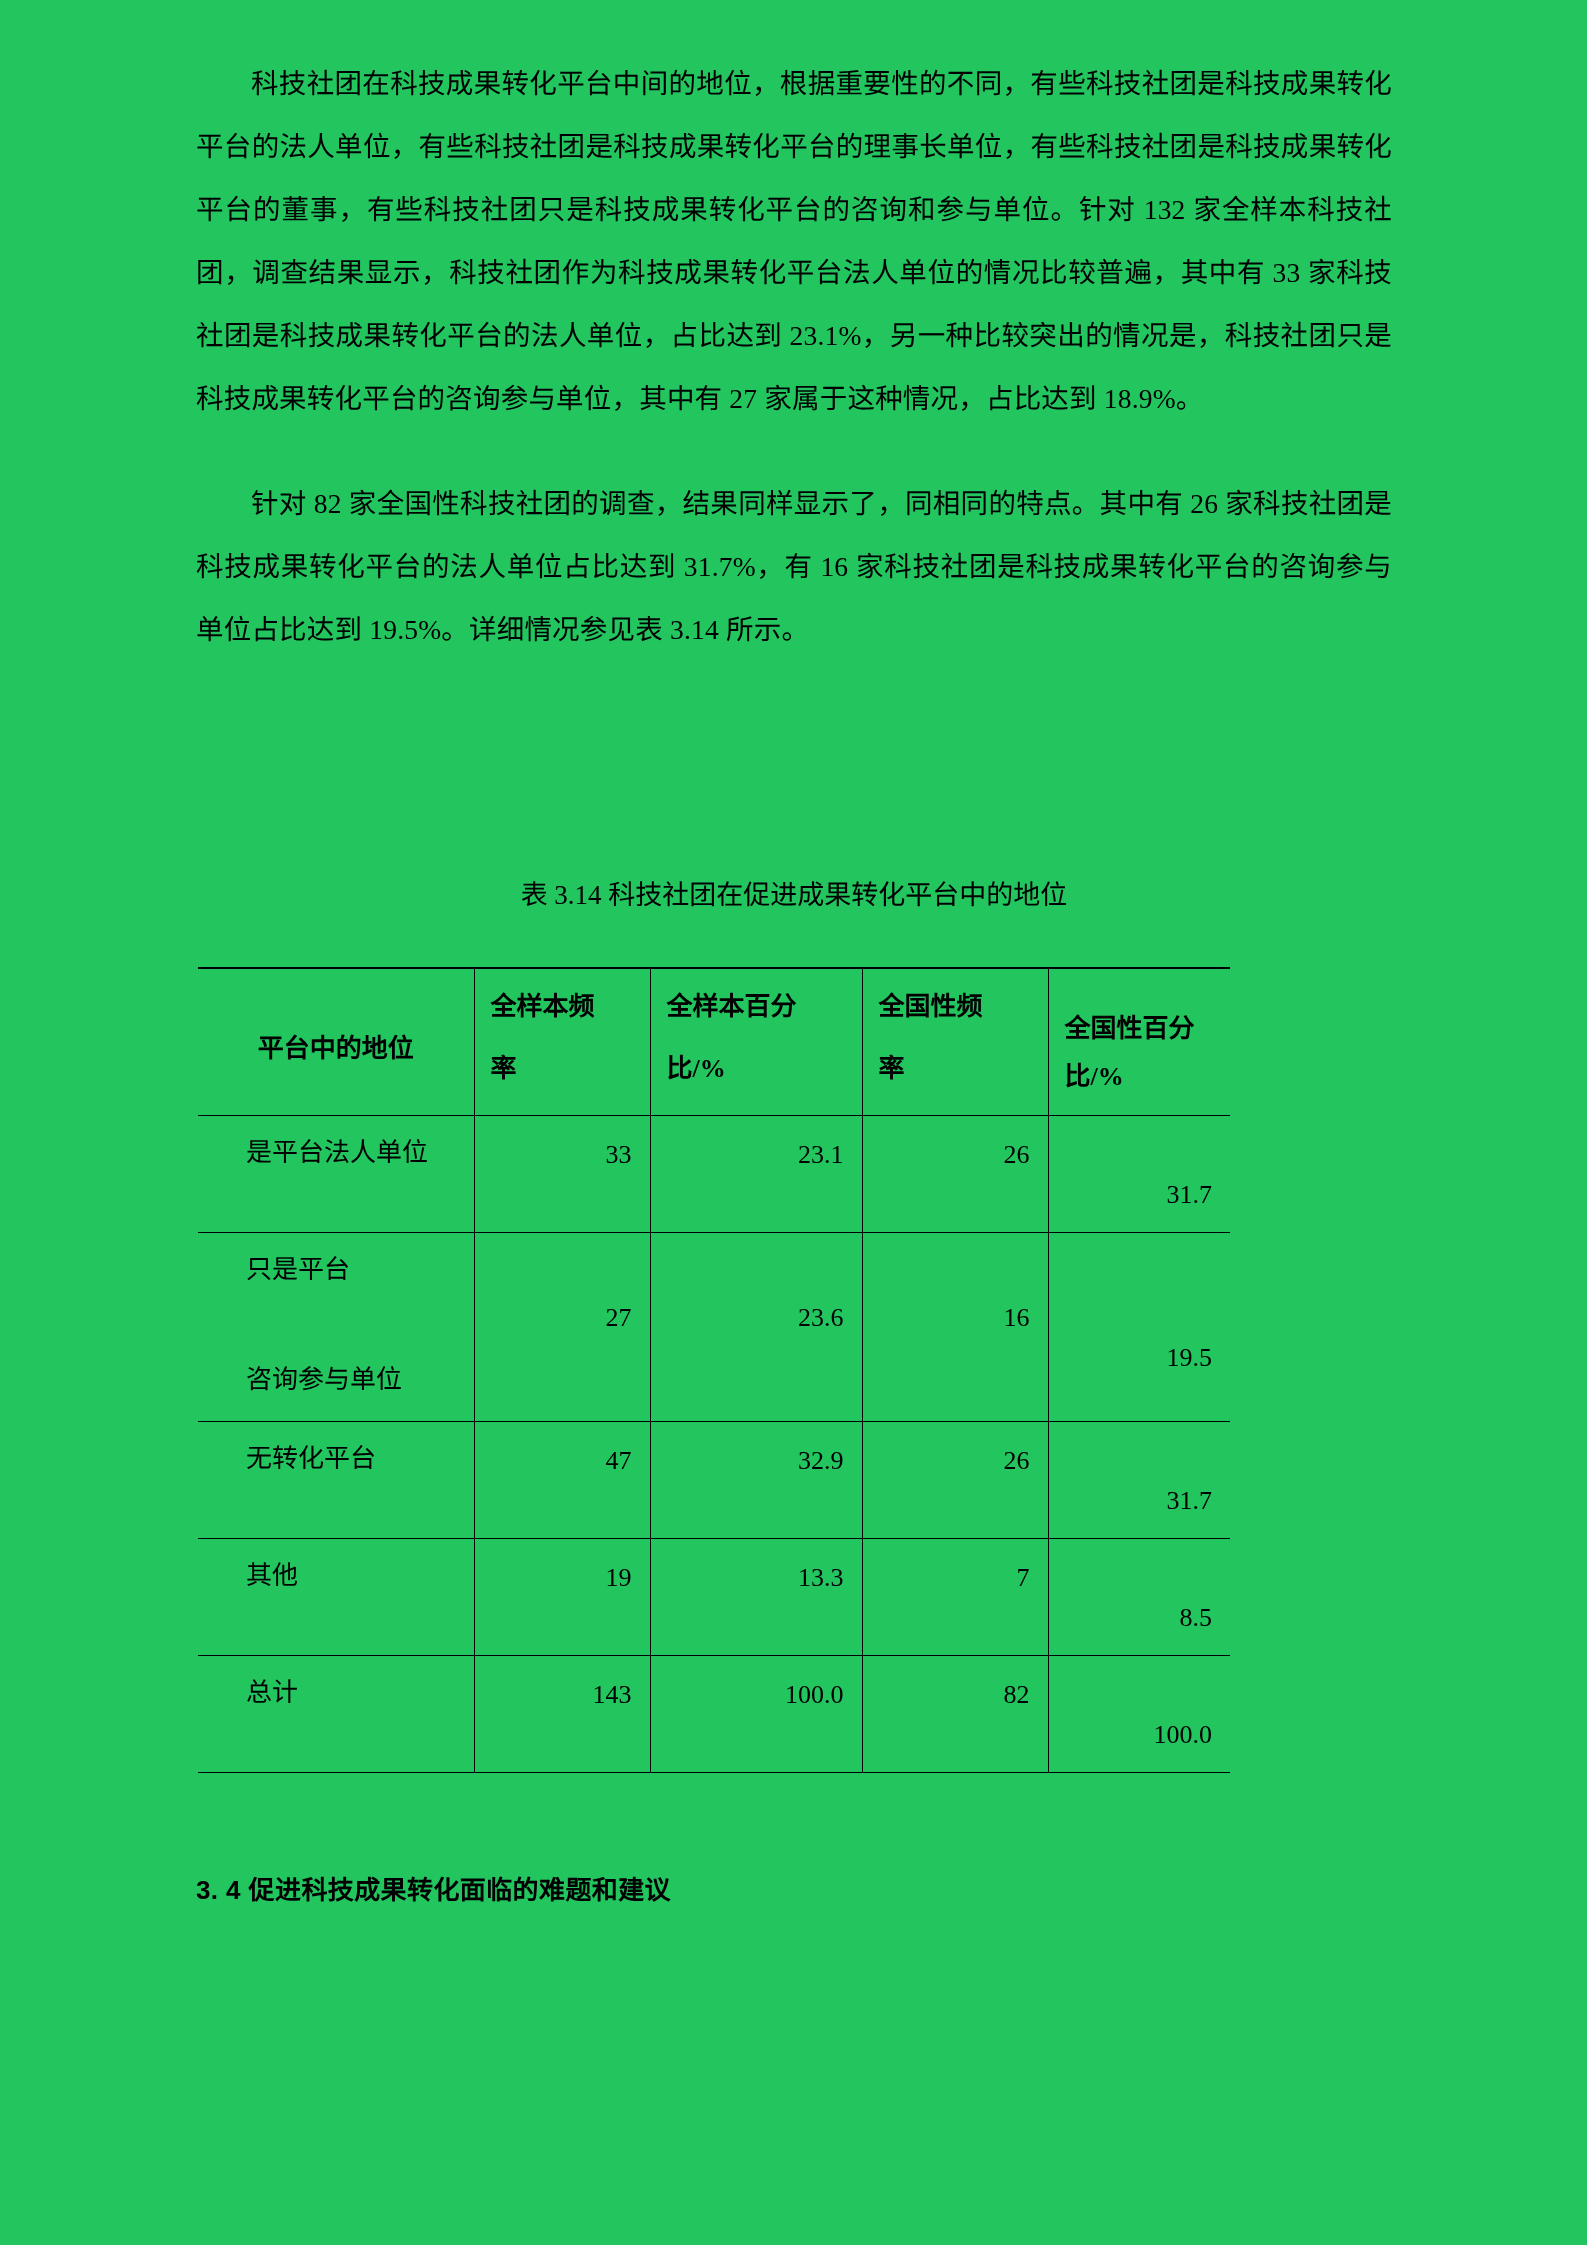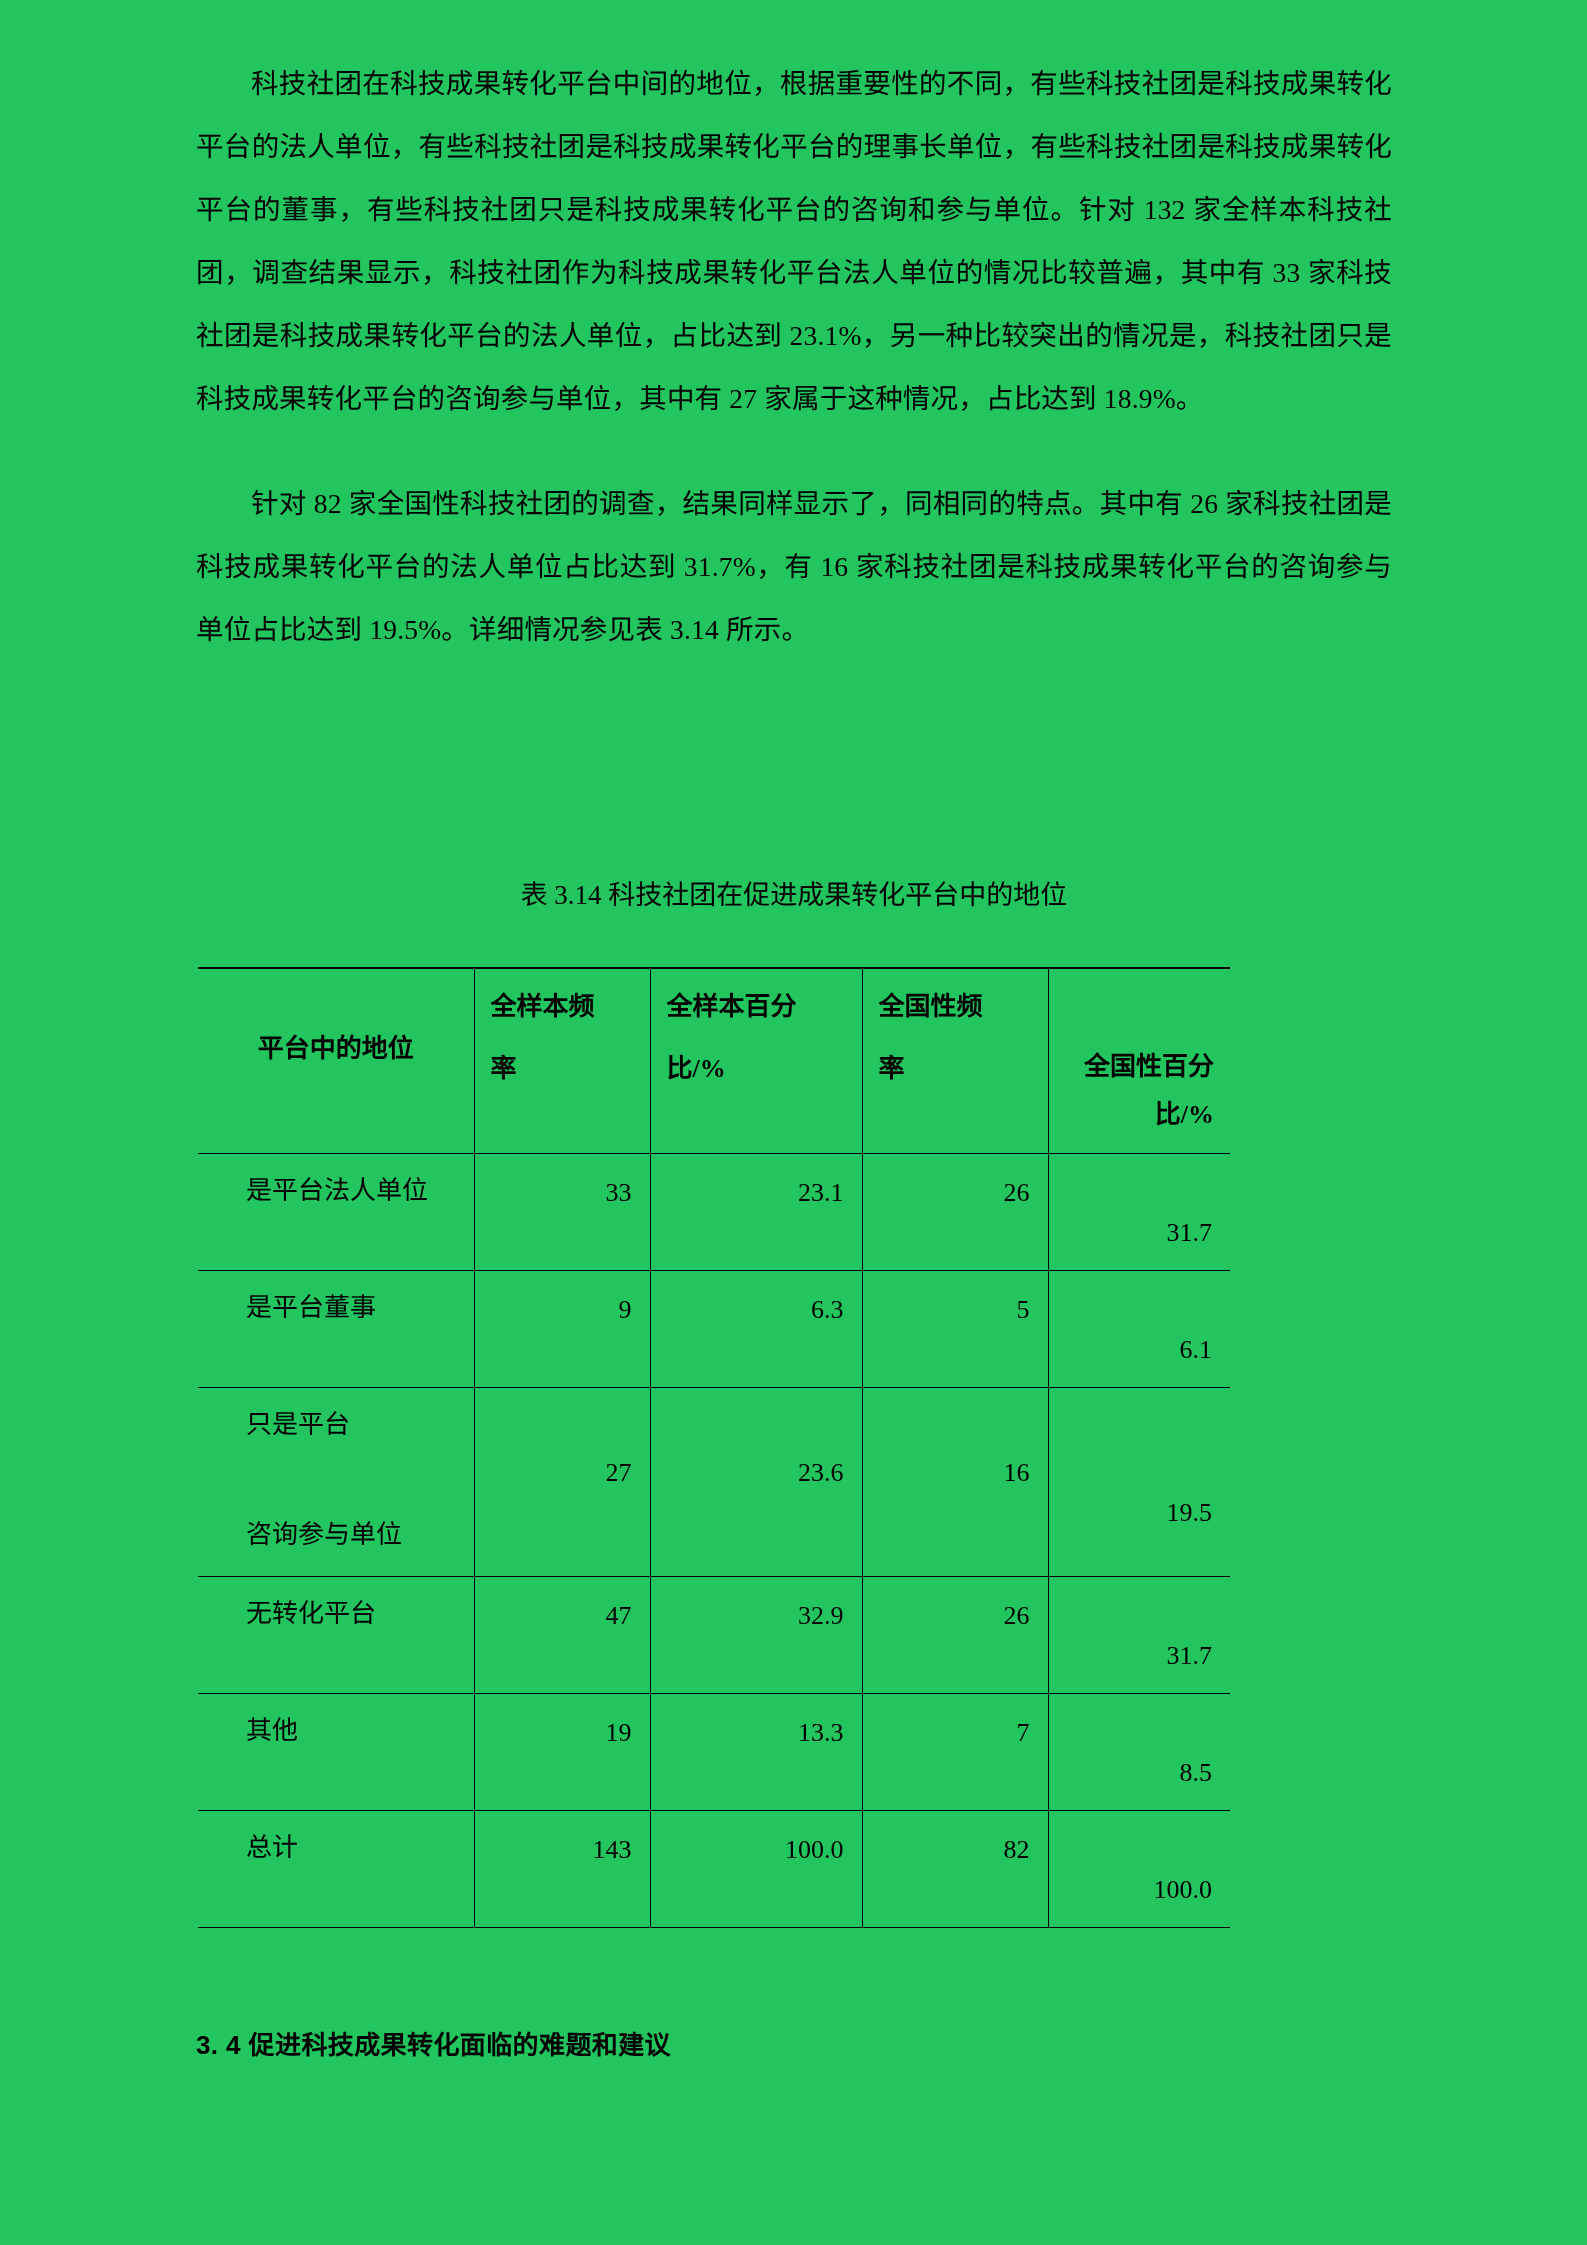--- a/index.html
+++ b/index.html
@@ -168,21 +168,21 @@
                 <span class="hdr-2nd">比/%</span>
               </div>
             </th>
             <th class="vl">
               <div class="cell c-left hdr-label-block">
                 <span>全国性频</span>
                 <span class="hdr-2nd">率</span>
               </div>
             </th>
             <th class="vl">
-              <div class="cell c-left hdr-label-block" style="padding-top:74px;text-align:right;">
+              <div class="cell c-left hdr-label-block" style="padding-top:36px;">
                 <span>全国性百分比/%</span>
               </div>
             </th>
           </tr>
         </thead>
         <tbody>
 
           <tr>
             <td>
               <div class="cell rowlabel">
@@ -197,39 +197,20 @@
             </td>
             <td class="vl">
               <div class="cell numcell mid">26</div>
             </td>
             <td class="vl">
               <div class="cell numcell lower">31.7</div>
             </td>
           </tr>
 
 
-          <tr>
-            <td>
-              <div class="cell rowlabel">
-                <span>是平台董事</span>
-              </div>
-            </td>
-            <td class="vl">
-              <div class="cell numcell mid">9</div>
-            </td>
-            <td class="vl">
-              <div class="cell numcell mid">6.3</div>
-            </td>
-            <td class="vl">
-              <div class="cell numcell mid">5</div>
-            </td>
-            <td class="vl">
-              <div class="cell numcell lower">6.1</div>
-            </td>
-          </tr>
 
           <tr>
             <td>
               <div class="cell rowlabel" style="min-height:188px;">
                 <span>只是平台</span>
                 <span class="l2" style="margin-top:64px;">咨询参与单位</span>
               </div>
             </td>
             <td class="vl">
               <div class="cell numcell" style="padding-top:62px;">27</div>

